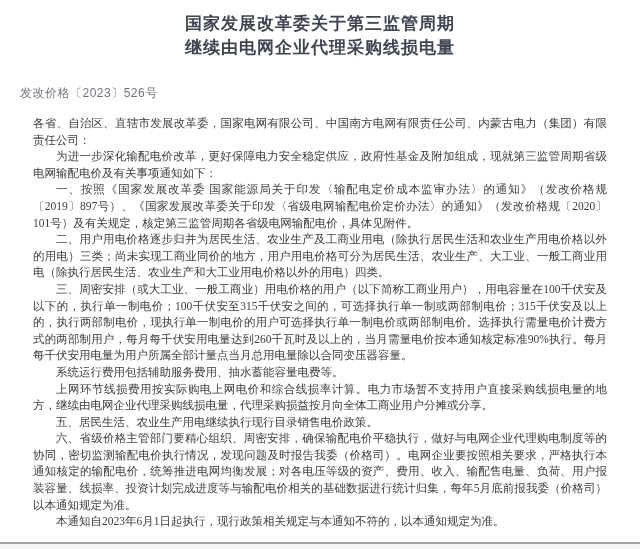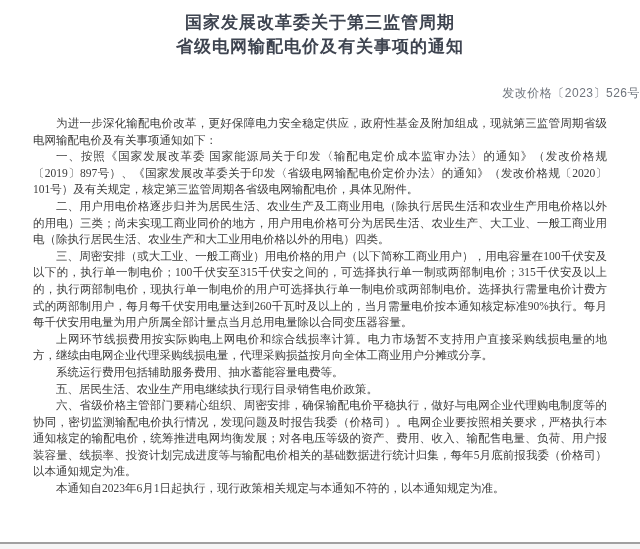--- a/index.html
+++ b/index.html
@@ -10,34 +10,35 @@
   .page {
     position: relative;
     width: 640px;
     height: 549px;
     background: #ffffff;
     overflow: hidden;
   }
   .title {
     margin-top: 12px;
     text-align: center;
-    font-family: Liberation Mono, monospace;
+    font-family: Liberation Serif, serif;
     font-weight: bold;
     font-size: 17px;
     line-height: 24px;
     color: #3e4450;
     letter-spacing: 1px;
   }
   .docnum {
     margin-top: 25px;
-    text-align: right;
+    text-align: left;
     font-family: "Liberation Sans", sans-serif;
     font-size: 12px;
     color: #6f747c;
     letter-spacing: 0.5px;
+    padding-left: 20px;
   }
   .body-text {
     margin: 13px 33px 0 33px;
     font-family: "Liberation Serif", serif;
     font-size: 11.5px;
     line-height: 16.6px;
     color: #3c3c3c;
     text-align: justify;
   }
   .para { margin: 0; }
@@ -59,32 +60,33 @@
     background: #f5f5f5;
   }
 </style>
 </head>
 <body>
 
 <div class="page">
 
   <div class="title">
     <div>国家发展改革委关于第三监管周期</div>
-    <div>省级电网输配电价及有关事项的通知</div>
+    <div>继续由电网企业代理采购线损电量</div>
   </div>
 
   <div class="docnum">发改价格〔2023〕526号</div>
 
   <div class="body-text">
+      <p class="para">各省、自治区、直辖市发展改革委，国家电网有限公司、中国南方电网有限责任公司、内蒙古电力（集团）有限责任公司：</p>
       <p class="para indent">为进一步深化输配电价改革，更好保障电力安全稳定供应，政府性基金及附加组成，现就第三监管周期省级电网输配电价及有关事项通知如下：</p>
       <p class="para indent">一、按照《国家发展改革委 国家能源局关于印发〈输配电定价成本监审办法〉的通知》（发改价格规〔2019〕897号）、《国家发展改革委关于印发〈省级电网输配电价定价办法〉的通知》（发改价格规〔2020〕101号）及有关规定，核定第三监管周期各省级电网输配电价，具体见附件。</p>
       <p class="para indent">二、用户用电价格逐步归并为居民生活、农业生产及工商业用电（除执行居民生活和农业生产用电价格以外的用电）三类；尚未实现工商业同价的地方，用户用电价格可分为居民生活、农业生产、大工业、一般工商业用电（除执行居民生活、农业生产和大工业用电价格以外的用电）四类。</p>
       <p class="para indent">三、周密安排（或大工业、一般工商业）用电价格的用户（以下简称工商业用户），用电容量在100千伏安及以下的，执行单一制电价；100千伏安至315千伏安之间的，可选择执行单一制或两部制电价；315千伏安及以上的，执行两部制电价，现执行单一制电价的用户可选择执行单一制电价或两部制电价。选择执行需量电价计费方式的两部制用户，每月每千伏安用电量达到260千瓦时及以上的，当月需量电价按本通知核定标准90%执行。每月每千伏安用电量为用户所属全部计量点当月总用电量除以合同变压器容量。</p>
+      <p class="para indent">系统运行费用包括辅助服务费用、抽水蓄能容量电费等。</p>
       <p class="para indent">上网环节线损费用按实际购电上网电价和综合线损率计算。电力市场暂不支持用户直接采购线损电量的地方，继续由电网企业代理采购线损电量，代理采购损益按月向全体工商业用户分摊或分享。</p>
-      <p class="para indent">系统运行费用包括辅助服务费用、抽水蓄能容量电费等。</p>
       <p class="para indent">五、居民生活、农业生产用电继续执行现行目录销售电价政策。</p>
       <p class="para indent">六、省级价格主管部门要精心组织、周密安排，确保输配电价平稳执行，做好与电网企业代理购电制度等的协同，密切监测输配电价执行情况，发现问题及时报告我委（价格司）。电网企业要按照相关要求，严格执行本通知核定的输配电价，统筹推进电网均衡发展；对各电压等级的资产、费用、收入、输配售电量、负荷、用户报装容量、线损率、投资计划完成进度等与输配电价相关的基础数据进行统计归集，每年5月底前报我委（价格司）以本通知规定为准。</p>
       <p class="para indent">本通知自2023年6月1日起执行，现行政策相关规定与本通知不符的，以本通知规定为准。</p>
     </div>
 
   <div class="bottom-divider"></div>
   <div class="bottom-strip"></div>
 
 </div>
 

